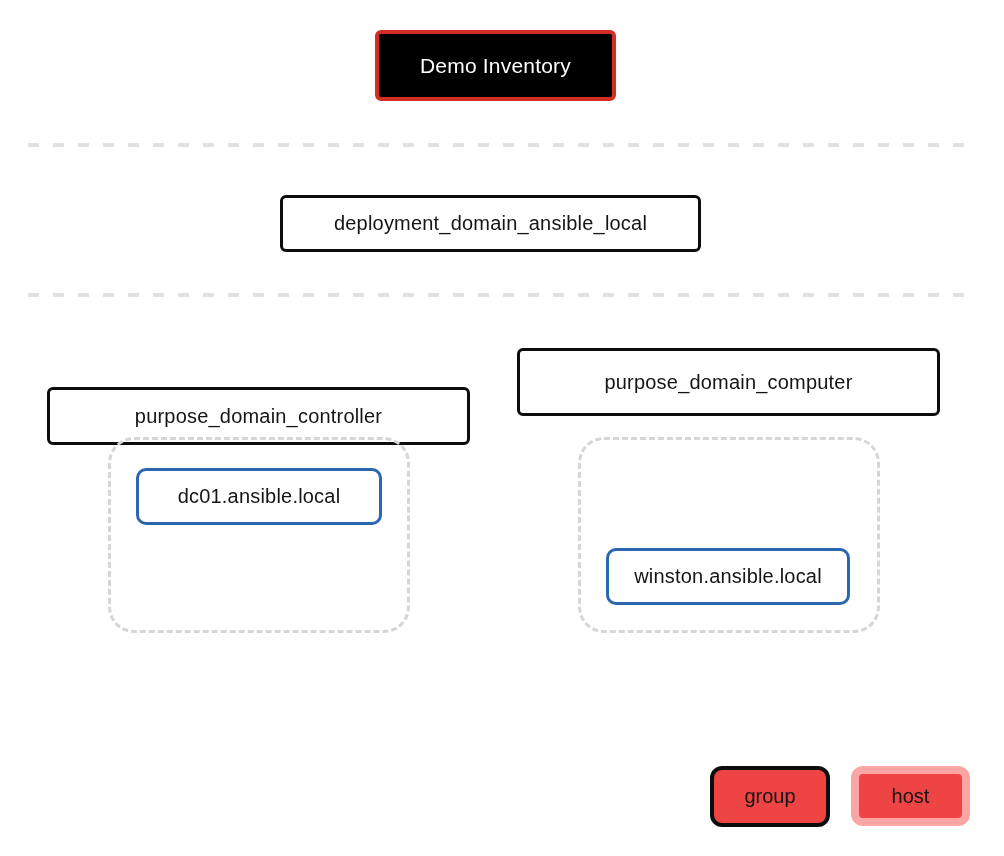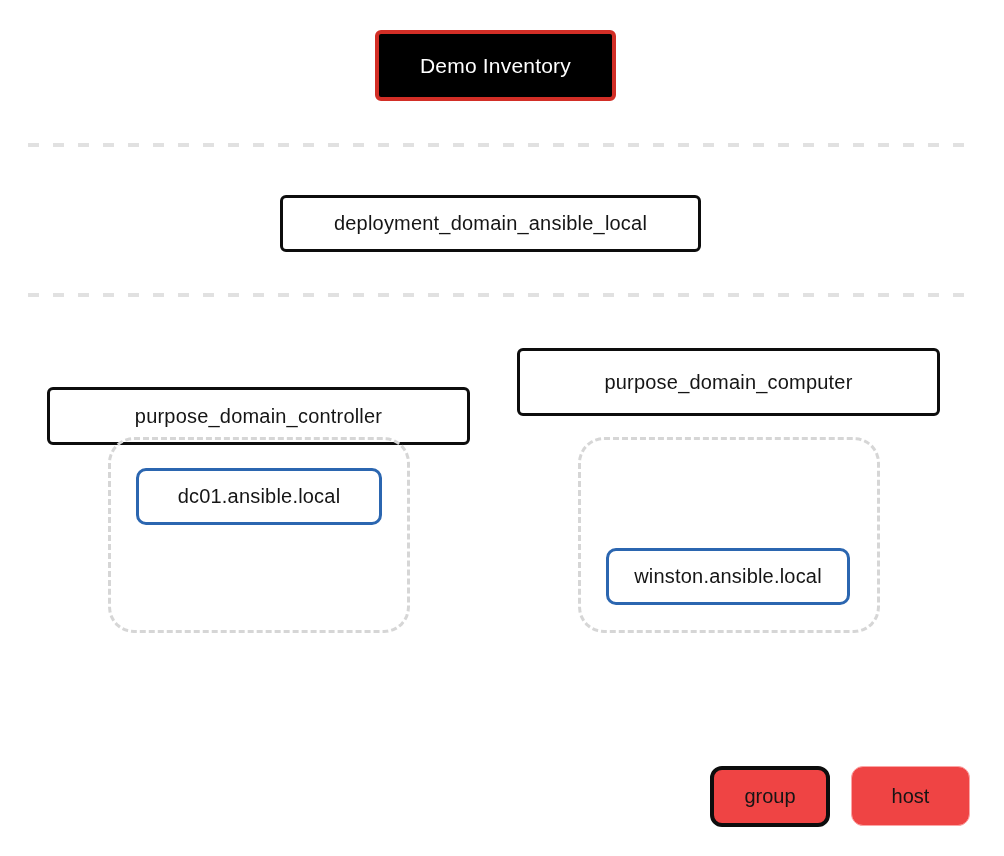--- a/index.html
+++ b/index.html
@@ -75,21 +75,21 @@
     box-sizing: border-box;
     font-size: 20px;
     border-radius: 12px;
   }
   .legend-box--group {
     left: 710px; top: 766px; width: 120px; height: 61px;
     border: 4px solid #0d0d0d;
   }
   .legend-box--host {
     left: 851px; top: 766px; width: 119px; height: 60px;
-    border: 1px solid #fca5a5;
+    border: 8px solid #fca5a5;
   }
 </style>
 </head>
 <body>
 
 <div id="canvas">
 
   <div class="node node--inventory">Demo Inventory</div>
 
   <div class="separator separator--one"></div>

